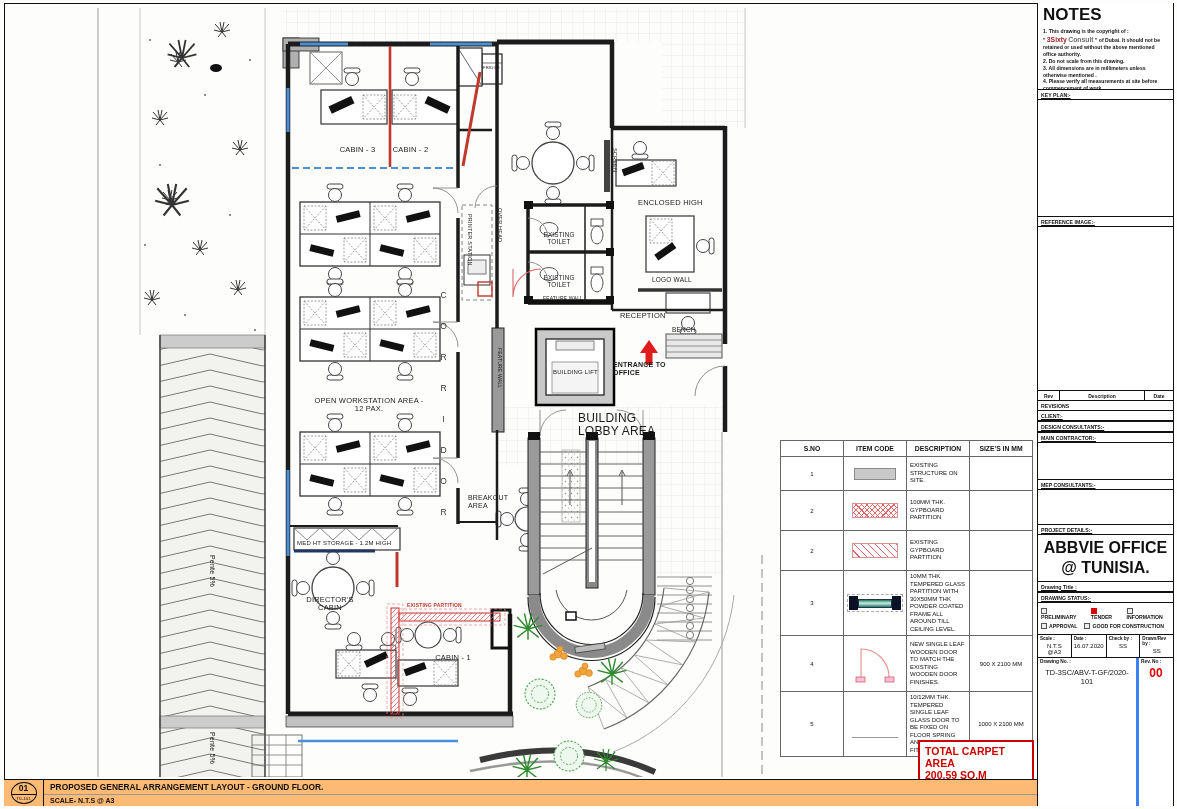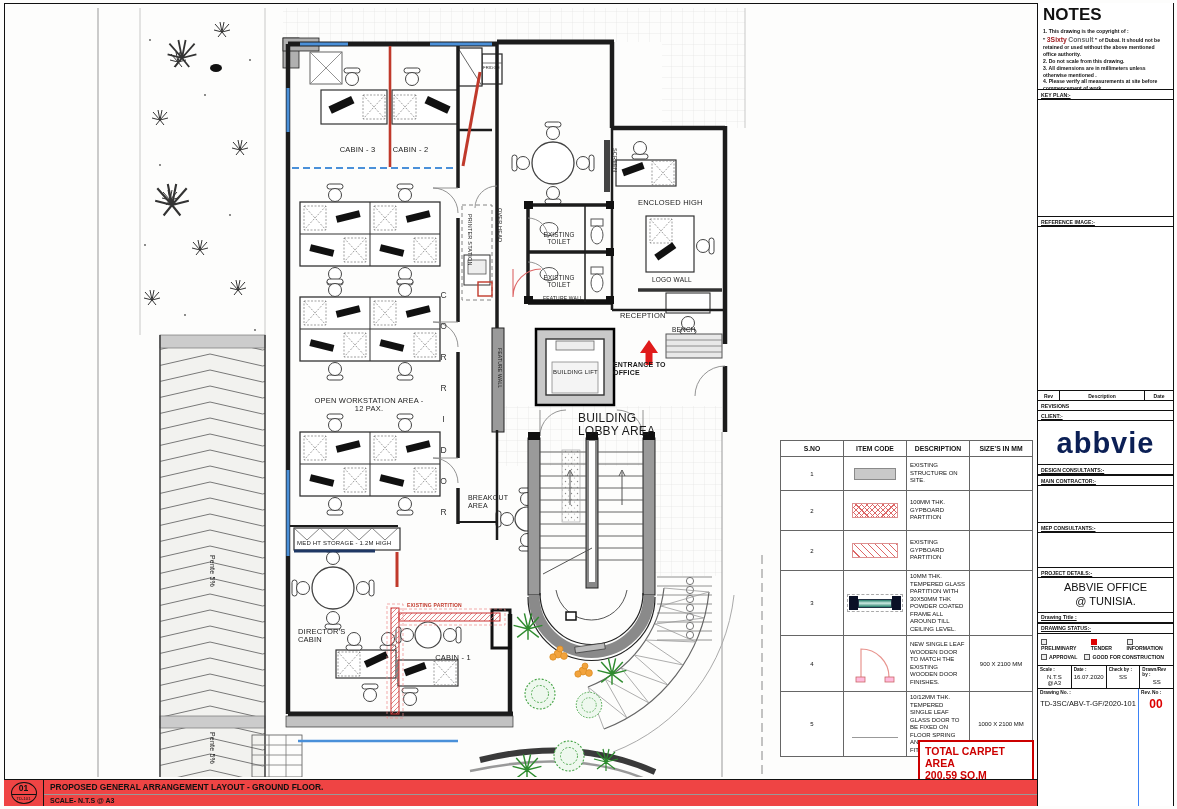--- a/index.html
+++ b/index.html
@@ -44,39 +44,39 @@
   .notes-body { font-size:5.1px; font-weight:bold; padding:2px 4px 3px 5px; line-height:1.35; }
   .brand-red { color:#9e1b1e; font-size:6.8px; font-weight:bold; }
   .brand-gray { color:#6a6c6e; font-size:6.8px; }
   .revtable { display:flex; font-size:5px; font-weight:bold; border-bottom:1px solid #111; }
   .revtable div { border-right:1px solid #111; text-align:center; padding:1.5px 0; }
   .logo-abbvie { text-align:center; font-size:29px; font-weight:bold; color:#0b1f55; letter-spacing:1px; padding:6px 0 4px; }
   .logo-3sixty { text-align:center; padding:5px 0 4px; font-size:19px; }
   .logo-3sixty .n3 { color:#6a6c6e; font-weight:400; font-size:21px; }
   .logo-3sixty .sixty { color:#9e1b1e; font-weight:bold; }
   .logo-3sixty .consult { color:#6a6c6e; font-weight:400; }
-  .proj-name { text-align:center; font-weight:normal; font-size:11px; line-height:1.25; padding:3px 0; }
+  .proj-name { text-align:center; font-weight:bold; font-size:16px; line-height:1.25; padding:3px 0; }
   .dtitle { text-align:center; font-weight:bold; font-size:8.6px; line-height:1.25; padding:2px 0; }
   .checks { padding:2px 3px; font-size:5.2px; font-weight:bold; }
   .checks .row { display:flex; gap:7px; margin:3px 0; }
   .cb { display:inline-block; width:6px; height:6px; border:1px solid #555; background:#eee; margin-right:2px; vertical-align:-1px; }
   .cb.checked { background:#d00; border-color:#d00; }
   .fields { display:flex; font-size:4.6px; border-bottom:1px solid #111; }
   .fields > div { border-right:1px solid #111; flex:1; padding:1px 2px; }
   .fields .fl { font-weight:bold; display:block; }
   .fields .fv { display:block; text-align:center; font-size:6px; padding-top:2px; }
   .dnorow { display:flex; flex:1; }
-  .dnorow .dn { flex:1; border-right:1px solid #3b82f6; padding:1px 2px; }
+  .dnorow .dn { flex:1; border-right:3px solid #3b82f6; padding:1px 2px; }
   .dnorow .fl { font-size:4.8px; font-weight:bold; display:block; }
   .dnorow .dnv { display:block; text-align:center; font-size:7.4px; padding-top:4px; }
   .dnorow .rv { width:34px; padding:1px 2px; }
   .dnorow .rvv { display:block; text-align:center; font-size:12px; font-weight:bold; color:#d00; padding-top:2px; }
 
   
-  #bbar { position:absolute; left:4px; bottom:3px; width:1033px; height:27px; border-top:1.6px solid #111; background:#ef4444; display:flex; }
+  #bbar { position:absolute; left:4px; bottom:3px; width:1033px; height:27px; border-top:1.6px solid #111; background:#fdba74; display:flex; }
   .bcircle { width:40px; border-right:1px solid #111; display:flex; align-items:center; justify-content:center; }
   .bcircle .c { width:26px; height:22px; border:1.4px solid #111; border-radius:50%; text-align:center; }
   .bcircle .n { font-size:8.5px; font-weight:bold; border-bottom:1px solid #111; line-height:11px; }
   .bcircle .cd { font-size:4.2px; line-height:8px; }
   .btxt { flex:1; display:flex; flex-direction:column; }
   .btitle { font-size:8.4px; font-weight:bold; padding:1px 6px; border-bottom:1px solid #999; flex:1; display:flex; align-items:center; }
   .bscale { font-size:7px; font-weight:bold; padding:0 6px; height:11px; display:flex; align-items:center; }
 </style>
 </head>
 <body>
@@ -469,21 +469,21 @@
     <div class="plbl" style="left:652px;top:276px;width:60px;font-size:6.5px;">LOGO WALL</div>
     <div class="plbl" style="left:620px;top:312px;width:62px;font-size:7.5px;">RECEPTION</div>
     <div class="plbl" style="left:672px;top:326px;width:42px;font-size:6.5px;">BENCH</div>
     <div class="plbl" style="left:548px;top:369px;width:55px;text-align:center;font-size:6px;">BUILDING LIFT</div>
     <div class="plbl" style="left:613px;top:361px;width:58px;font-size:7px;font-weight:bold;">ENTRANCE TO OFFICE</div>
     <div class="plbl" style="left:578px;top:412px;width:88px;font-size:12px;">BUILDING LOBBY AREA</div>
     <div class="plbl vletters" style="left:438px;top:290px;">CORRIDOR</div>
     <div class="plbl" style="left:310px;top:397px;width:118px;text-align:center;font-size:7.5px;">OPEN WORKSTATION AREA - 12 PAX.</div>
     <div class="plbl" style="left:468px;top:494px;width:50px;font-size:7px;">BREAKOUT AREA</div>
     <div class="plbl" style="left:297px;top:540px;width:102px;font-size:6px;white-space:nowrap;">MED HT STORAGE - 1.2M HIGH</div>
-    <div class="plbl" style="left:298px;top:628px;width:64px;font-size:7.5px;">DIRECTOR'S CABIN</div>
+    <div class="plbl" style="left:298px;top:596px;width:64px;font-size:7.5px;text-align:center;">DIRECTOR'S CABIN</div>
     <div class="plbl red" style="left:407px;top:603px;font-size:5px;font-weight:bold;white-space:nowrap;">EXISTING PARTITION</div>
     <div class="plbl" style="left:427px;top:654px;width:52px;text-align:center;font-size:7.5px;">CABIN - 1</div>
     <div class="plbl vert" style="left:216px;top:555px;font-size:7px;">Pente 5%</div>
     <div class="plbl vert" style="left:216px;top:732px;font-size:7px;">Pente 5%</div>
   </div>
 
   <table class="legend">
     <tbody>
         <tr>
       <th>S.NO</th>
@@ -581,21 +581,20 @@
     <div>
       <div class="revtable">
         <div style="width:22px;">Rev</div>
         <div style="flex:1;">Description</div>
         <div style="width:28px;border-right:none;">Date</div>
       </div>
       <div class="tb-label" style="text-decoration:none;">REVISIONS</div>
     </div>
     <div class="tb-sec">
       <div class="tb-label">CLIENT:-</div>
-      <div class="logo-abbvie">abbvie</div>
     </div>
     <div class="tb-sec">
       <div class="tb-label">DESIGN CONSULTANTS:-</div>
     </div>
     <div class="tb-sec" style="height:47px;">
       <div class="tb-label">MAIN CONTRACTOR:-</div>
     </div>
     <div class="tb-sec" style="height:45px;">
       <div class="tb-label">MEP CONSULTANTS:-</div>
     </div>

